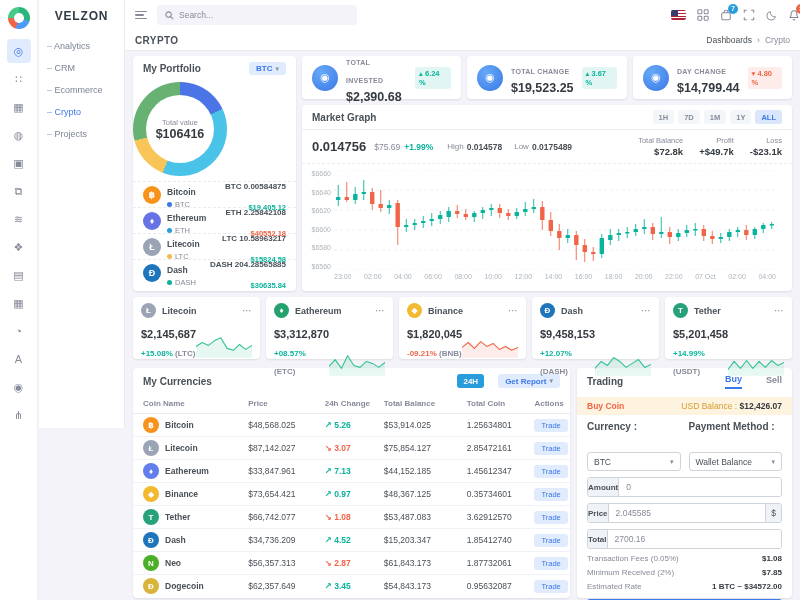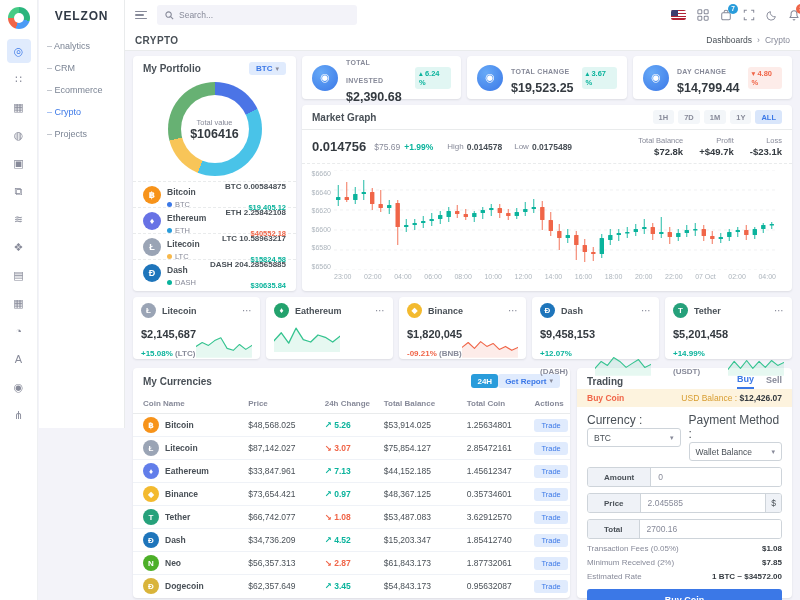--- a/index.html
+++ b/index.html
@@ -49,21 +49,21 @@
   .crumbs a{color:#495057;text-decoration:none;cursor:pointer}
   
   .content{position:absolute;left:125px;top:51px;right:0;bottom:0;background:#f3f3f9}
   .card{position:absolute;background:#fff;border-radius:4px;box-shadow:0 1px 2px rgba(56,65,74,.12)}
   .chead{display:flex;align-items:center;justify-content:space-between;padding:6px 10px;border-bottom:1px solid #e9ebec}
   .ctitle{font-size:10px;font-weight:700;color:#495057}
   .softbtn{background:#e0ebfd;color:#3b78e7;font-size:8px;font-weight:600;border:0;border-radius:3px;
     padding:2px 7px;cursor:pointer;display:inline-flex;align-items:center;gap:3px;font-family:inherit}
   .solidbtn{background:#299cdb;color:#fff;font-size:8px;font-weight:600;border:0;border-radius:3px;padding:2.5px 6px;cursor:pointer;font-family:inherit}
   
-  .donutwrap{height:104px;display:flex;align-items:center;justify-content:center}
+  .donutwrap{height:104px;display:flex;align-items:center;}
   .donut{width:94px;height:94px;border-radius:50%;position:relative}
   .donut .hole{position:absolute;inset:13px;background:#fff;border-radius:50%;display:flex;flex-direction:column;align-items:center;justify-content:center}
   .tv-lbl{font-size:7.5px;color:#878a99}
   .tv-val{font-size:12.5px;font-weight:700;color:#343a40}
   .prow{display:flex;align-items:center;gap:6px;padding:3.5px 10px;border-top:1px dashed #e9ebec;height:26px}
   .coinic{width:18px;height:18px;border-radius:50%;color:#fff;font-size:9px;font-weight:700;
     display:flex;align-items:center;justify-content:center;flex:none}
   .pcol{line-height:1.25}
   .pname{font-size:8.5px;font-weight:700;color:#495057}
   .psub{font-size:7.5px;color:#878a99;display:flex;align-items:center;gap:3px}
@@ -115,37 +115,37 @@
   th:nth-child(2),td:nth-child(2){width:17.5%}
   th:nth-child(3),td:nth-child(3){width:13.5%}
   th:nth-child(4),td:nth-child(4){width:19%}
   th:nth-child(5),td:nth-child(5){width:15.5%}
   th:nth-child(6),td:nth-child(6){width:9.5%}
   .tcoin{display:flex;align-items:center;gap:6px;font-weight:700}
   .tcoin .coinic{width:16px;height:16px;font-size:8px}
   .chg{font-weight:600}
   .trade{background:#e0ebfd;color:#3b78e7;border:0;border-radius:3px;font-size:7.5px;padding:2px 7px;cursor:pointer;font-family:inherit}
   
-  .tabs{display:flex;gap:12px;align-items:center}
+  .tabs{display:flex;gap:24px;align-items:center}
   .tab{font-size:9px;font-weight:600;color:#878a99;cursor:pointer;padding-bottom:3px}
   .tab.act{color:#3b78e7;border-bottom:2px solid #3b78e7}
   .banner{display:flex;justify-content:space-between;align-items:center;background:#fdf3de;padding:4px 10px;font-size:8.5px}
   .bc{color:#f06548;font-weight:700}
   .ub-lbl{color:#d79c2f}
   .ub-val{color:#343a40;font-weight:700}
   .tbody2{padding:6px 10px}
   .selrow{display:flex;gap:8px}
   .selcol{flex:1}
-  .flabel{font-size:12px;font-weight:400;color:#495057;margin-bottom:1px}
+  .flabel{font-size:10px;font-weight:700;color:#495057;margin-bottom:20px}
   .select{height:19px;border:1px solid #ced4da;border-radius:3px;display:flex;align-items:center;
     justify-content:space-between;padding:0 6px;font-size:8.5px;color:#495057;cursor:pointer;background:#fff}
   .caret{color:#878a99;font-size:7px}
   .igroup{display:flex;height:20px;border:1px solid #ced4da;border-radius:3px;margin-top:6px;overflow:hidden}
   .iprefix{background:#eff2f7;border-right:1px solid #ced4da;font-size:8px;font-weight:600;color:#495057;
-    display:flex;align-items:center;padding:0 16px;flex:none}
+    display:flex;align-items:center;padding:0 0;flex:none}
   .igroup input{border:0;outline:0;flex:1;min-width:0;font-size:8.5px;color:#878a99;padding:0 7px;font-family:inherit}
   .isuffix{background:#eff2f7;border-left:1px solid #ced4da;font-size:8.5px;color:#495057;width:16px;
     display:flex;align-items:center;justify-content:center;flex:none}
   .sumrow{display:flex;justify-content:space-between;font-size:8px;margin-top:5px}
   .sum-lbl{color:#878a99}
   .sum-val{color:#343a40;font-weight:700}
   .buybtn{width:100%;height:22px;background:#3b78e7;color:#fff;border:0;border-radius:3px;
     font-size:9px;font-weight:600;margin-top:8px;cursor:pointer;font-family:inherit}
 </style>
 </head>
@@ -504,21 +504,21 @@
         <span>02:00</span>
         <span>04:00</span>
       </div>
   </section>
 
   <div id="coinCards"></div>
 
   <section class="card" style="left:8px;top:317px;width:437px;height:230px;overflow:hidden">
     <div class="chead" style="border-bottom:0">
       <span class="ctitle">My Currencies</span>
-      <div style="display:flex;gap:0">
+      <div style="display:flex;gap:14px">
         <button class="solidbtn">24H</button>
         <button class="softbtn">
           <span>Get Report</span>
           <span class="caret">▾</span>
         </button>
       </div>
     </div>
     <table>
       <thead>
           <tr id="curHead">
@@ -633,21 +633,21 @@
     <td><span class="chg up">↗ 3.45</span></td>
     <td>$54,843.173</td>
     <td>0.95632087</td>
     <td><button class="trade">Trade</button></td>
   </tr>
         </tbody>
     </table>
   </section>
 
   <section class="card" style="left:452px;top:317px;width:215px;height:230px">
-    <div class="chead" style="border-bottom:0;padding-bottom:0">
+    <div class="chead" style="border-bottom:0;padding-bottom:8px">
       <span class="ctitle">Trading</span>
       <div class="tabs">
         <span class="tab act">Buy</span>
         <span class="tab">Sell</span>
       </div>
     </div>
     <div class="banner">
       <span class="bc">Buy Coin</span>
       <span><span class="ub-lbl">USD Balance :</span>
       <span class="ub-val">$12,426.07</span></span>
@@ -730,20 +730,22 @@
         </svg>
     </div>
   </section>
     <section class="card ccard" style="top: 246px; width: 127px; height: 62px; left: 141px;">
     <div class="chd">
       <span class="coinic" style="width: 15px; height: 15px; font-size: 8px; background: rgb(35, 162, 109);">♦</span>
       <span class="cname">Eathereum</span>
       <span class="more">⋯</span>
     </div>
     <div class="cbody">
+      <span><span class="cval">$3,312,870</span><br>
+      <span class="cchg up">+08.57%  <span class="cpair">(ETC)</span></span></span>
       <svg width="66" height="28" viewBox="0 0 66 28">
           <polygon points="0,28 0.0,16.8 7.3,8.8 14.7,19.1 22.0,4.2 29.3,15.7 36.7,18.0 44.0,11.0 51.3,13.3 58.7,18.0 66.0,12.2 66,28" fill="#34c38f" opacity="0.12"></polygon>
           <polyline points="0.0,16.8 7.3,8.8 14.7,19.1 22.0,4.2 29.3,15.7 36.7,18.0 44.0,11.0 51.3,13.3 58.7,18.0 66.0,12.2" fill="none" stroke="#34c38f" stroke-width="1.3" stroke-linecap="round" stroke-linejoin="round"></polyline>
         </svg>
     </div>
   </section>
     <section class="card ccard" style="top: 246px; width: 127px; height: 62px; left: 274px;">
     <div class="chd">
       <span class="coinic" style="width: 15px; height: 15px; font-size: 8px; background: rgb(243, 186, 47);">◆</span>
       <span class="cname">Binance</span>

